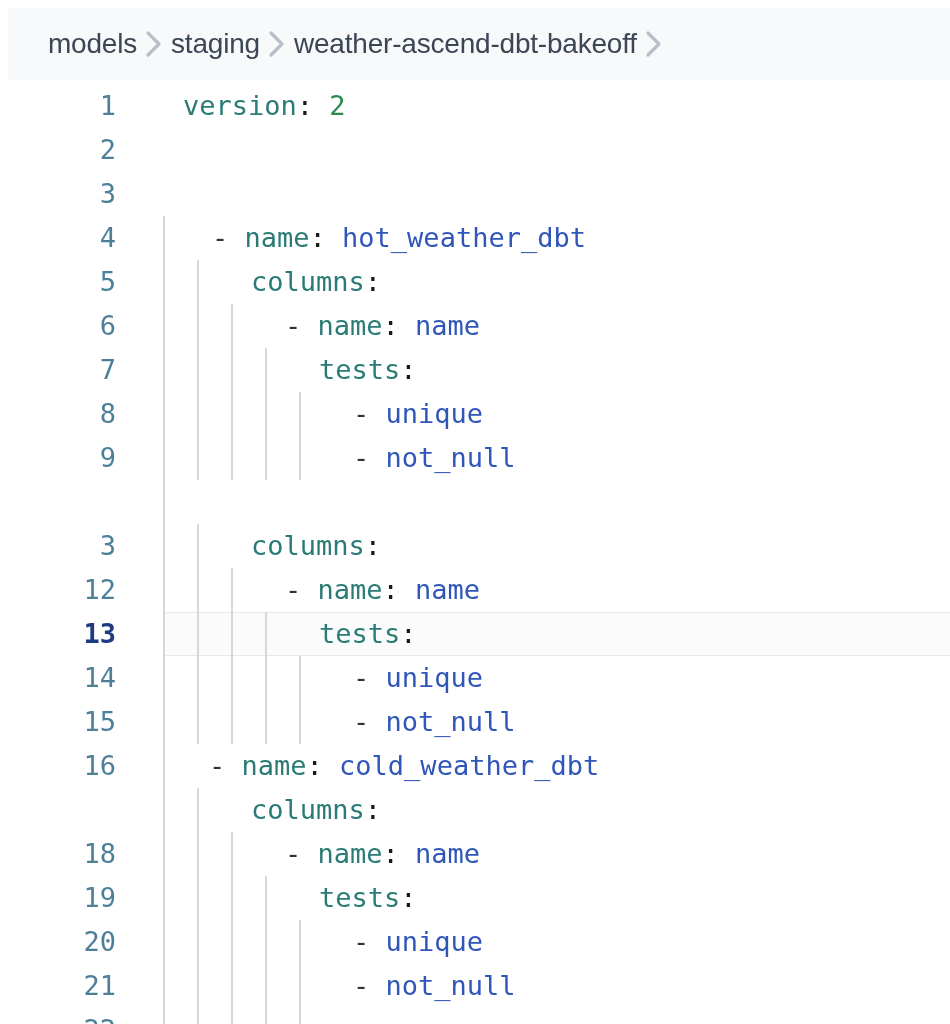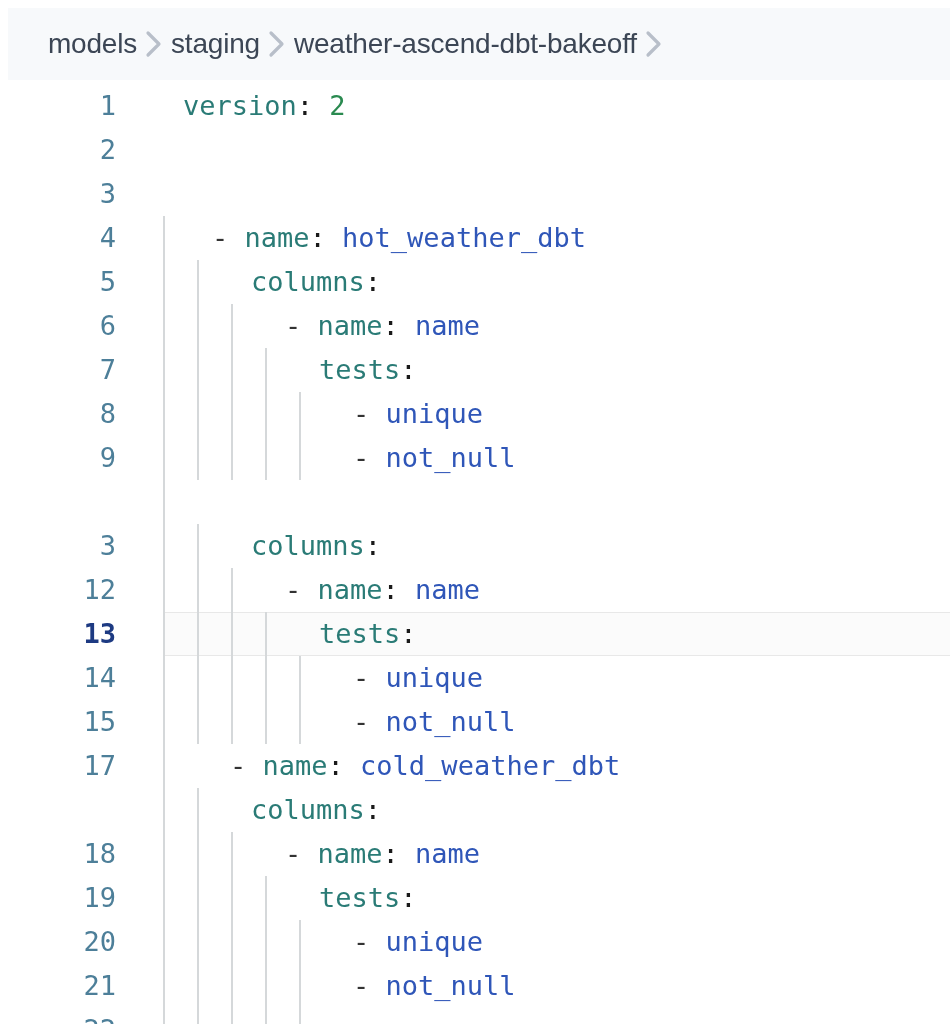--- a/index.html
+++ b/index.html
@@ -162,21 +162,21 @@
         <div class="code-line"><span class="gutter-num">6</span><div class="indent-guide" style="left: 155px;"></div><div class="indent-guide" style="left: 189px;"></div><div class="indent-guide" style="left: 223px;"></div><span class="line-content" style="left: 257px;"><span class="tok-dash">-</span><span class="tok-plain"> </span><span class="tok-key">name</span><span class="tok-punct">:</span><span class="tok-plain"> </span><span class="tok-val">name</span></span></div>
         <div class="code-line"><span class="gutter-num">7</span><div class="indent-guide" style="left: 155px;"></div><div class="indent-guide" style="left: 189px;"></div><div class="indent-guide" style="left: 223px;"></div><div class="indent-guide" style="left: 257px;"></div><span class="line-content" style="left: 291px;"><span class="tok-key">tests</span><span class="tok-punct">:</span></span></div>
         <div class="code-line"><span class="gutter-num">8</span><div class="indent-guide" style="left: 155px;"></div><div class="indent-guide" style="left: 189px;"></div><div class="indent-guide" style="left: 223px;"></div><div class="indent-guide" style="left: 257px;"></div><div class="indent-guide" style="left: 291px;"></div><span class="line-content" style="left: 325px;"><span class="tok-dash">-</span><span class="tok-plain"> </span><span class="tok-val">unique</span></span></div>
         <div class="code-line"><span class="gutter-num">9</span><div class="indent-guide" style="left: 155px;"></div><div class="indent-guide" style="left: 189px;"></div><div class="indent-guide" style="left: 223px;"></div><div class="indent-guide" style="left: 257px;"></div><div class="indent-guide" style="left: 291px;"></div><span class="line-content" style="left: 325px;"><span class="tok-dash">-</span><span class="tok-plain"> </span><span class="tok-val">not_null</span></span></div>
         <div class="code-line"><div class="indent-guide" style="left: 155px;"></div></div>
         <div class="code-line"><span class="gutter-num">3</span><div class="indent-guide" style="left: 155px;"></div><div class="indent-guide" style="left: 189px;"></div><span class="line-content" style="left: 223px;"><span class="tok-key">columns</span><span class="tok-punct">:</span></span></div>
         <div class="code-line"><span class="gutter-num">12</span><div class="indent-guide" style="left: 155px;"></div><div class="indent-guide" style="left: 189px;"></div><div class="indent-guide" style="left: 223px;"></div><span class="line-content" style="left: 257px;"><span class="tok-dash">-</span><span class="tok-plain"> </span><span class="tok-key">name</span><span class="tok-punct">:</span><span class="tok-plain"> </span><span class="tok-val">name</span></span></div>
         <div class="code-line active"><div class="active-highlight"></div><span class="gutter-num">13</span><div class="indent-guide" style="left: 155px;"></div><div class="indent-guide" style="left: 189px;"></div><div class="indent-guide" style="left: 223px;"></div><div class="indent-guide" style="left: 257px;"></div><span class="line-content" style="left: 291px;"><span class="tok-key">tests</span><span class="tok-punct">:</span></span></div>
         <div class="code-line"><span class="gutter-num">14</span><div class="indent-guide" style="left: 155px;"></div><div class="indent-guide" style="left: 189px;"></div><div class="indent-guide" style="left: 223px;"></div><div class="indent-guide" style="left: 257px;"></div><div class="indent-guide" style="left: 291px;"></div><span class="line-content" style="left: 325px;"><span class="tok-dash">-</span><span class="tok-plain"> </span><span class="tok-val">unique</span></span></div>
         <div class="code-line"><span class="gutter-num">15</span><div class="indent-guide" style="left: 155px;"></div><div class="indent-guide" style="left: 189px;"></div><div class="indent-guide" style="left: 223px;"></div><div class="indent-guide" style="left: 257px;"></div><div class="indent-guide" style="left: 291px;"></div><span class="line-content" style="left: 325px;"><span class="tok-dash">-</span><span class="tok-plain"> </span><span class="tok-val">not_null</span></span></div>
-        <div class="code-line"><span class="gutter-num">17</span><div class="indent-guide" style="left: 155px;"></div><span class="line-content" style="left: 202px;"><span class="tok-dash">-</span><span class="tok-plain"> </span><span class="tok-key">name</span><span class="tok-punct">:</span><span class="tok-plain"> </span><span class="tok-val">cold_weather_dbt</span></span></div>
+        <div class="code-line"><span class="gutter-num">16</span><div class="indent-guide" style="left: 155px;"></div><span class="line-content" style="left: 181px;"><span class="tok-dash">-</span><span class="tok-plain"> </span><span class="tok-key">name</span><span class="tok-punct">:</span><span class="tok-plain"> </span><span class="tok-val">cold_weather_dbt</span></span></div>
         <div class="code-line"><div class="indent-guide" style="left: 155px;"></div><div class="indent-guide" style="left: 189px;"></div><span class="line-content" style="left: 223px;"><span class="tok-key">columns</span><span class="tok-punct">:</span></span></div>
         <div class="code-line"><span class="gutter-num">18</span><div class="indent-guide" style="left: 155px;"></div><div class="indent-guide" style="left: 189px;"></div><div class="indent-guide" style="left: 223px;"></div><span class="line-content" style="left: 257px;"><span class="tok-dash">-</span><span class="tok-plain"> </span><span class="tok-key">name</span><span class="tok-punct">:</span><span class="tok-plain"> </span><span class="tok-val">name</span></span></div>
         <div class="code-line"><span class="gutter-num">19</span><div class="indent-guide" style="left: 155px;"></div><div class="indent-guide" style="left: 189px;"></div><div class="indent-guide" style="left: 223px;"></div><div class="indent-guide" style="left: 257px;"></div><span class="line-content" style="left: 291px;"><span class="tok-key">tests</span><span class="tok-punct">:</span></span></div>
         <div class="code-line"><span class="gutter-num">20</span><div class="indent-guide" style="left: 155px;"></div><div class="indent-guide" style="left: 189px;"></div><div class="indent-guide" style="left: 223px;"></div><div class="indent-guide" style="left: 257px;"></div><div class="indent-guide" style="left: 291px;"></div><span class="line-content" style="left: 325px;"><span class="tok-dash">-</span><span class="tok-plain"> </span><span class="tok-val">unique</span></span></div>
         <div class="code-line"><span class="gutter-num">21</span><div class="indent-guide" style="left: 155px;"></div><div class="indent-guide" style="left: 189px;"></div><div class="indent-guide" style="left: 223px;"></div><div class="indent-guide" style="left: 257px;"></div><div class="indent-guide" style="left: 291px;"></div><span class="line-content" style="left: 325px;"><span class="tok-dash">-</span><span class="tok-plain"> </span><span class="tok-val">not_null</span></span></div>
         <div class="code-line"><span class="gutter-num">22</span><div class="indent-guide" style="left: 155px;"></div><div class="indent-guide" style="left: 189px;"></div><div class="indent-guide" style="left: 223px;"></div><div class="indent-guide" style="left: 257px;"></div><div class="indent-guide" style="left: 291px;"></div><span class="line-content" style="left: 155px;"></span></div>
       </div>
   </div>
 
 </div>

